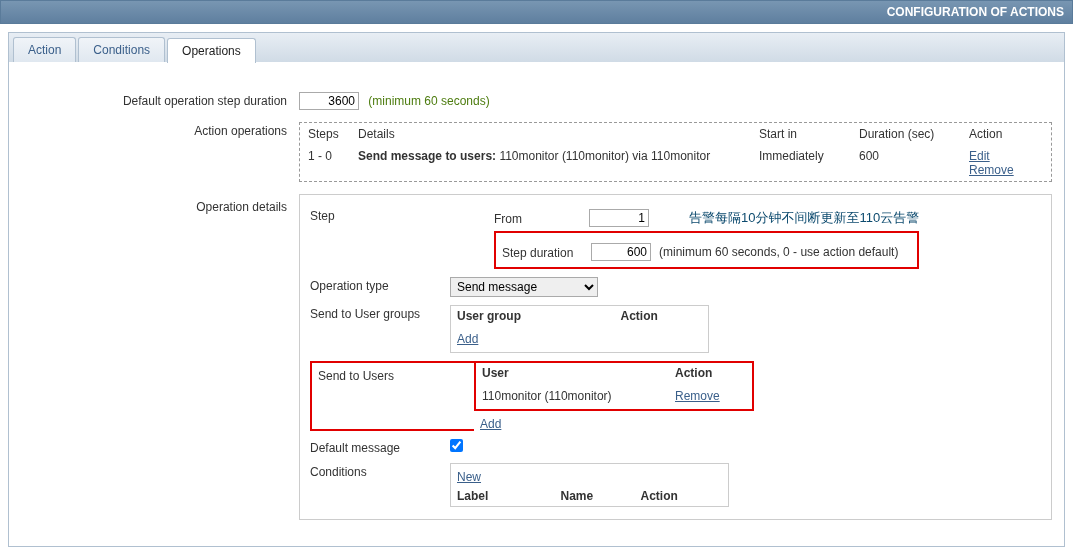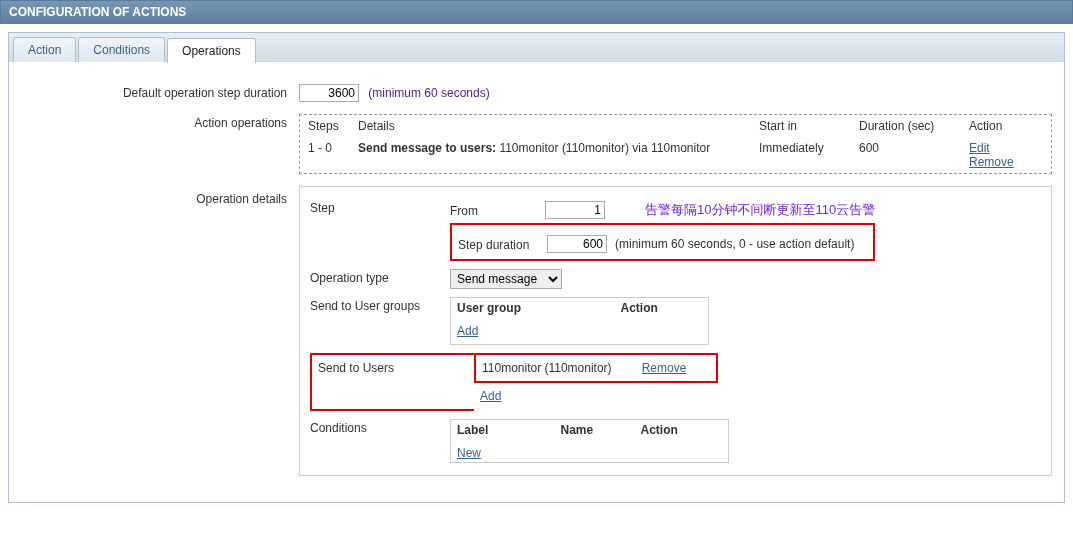--- a/index.html
+++ b/index.html
@@ -10,20 +10,21 @@
     background: #fff;
     color: #333;
   }
   .header-bar {
     background: linear-gradient(to bottom, #7896b2 0%, #5f7f9f 100%);
     color: #fff;
     font-weight: bold;
     padding: 4px 8px;
     font-size: 12px;
     border: 1px solid #5a7b9a;
+    text-align: right;
   }
   .tabs {
     display: flex;
     margin: 8px 8px 0 8px;
     background: linear-gradient(to bottom, #e8eef4 0%, #d0dbe6 100%);
     border: 1px solid #b0c0d0;
     border-bottom: none;
     padding-top: 4px;
     padding-left: 4px;
   }
@@ -121,45 +122,45 @@
   select {
     font-family: inherit;
     font-size: 12px;
     padding: 1px 2px;
     border: 1px solid #aaa;
   }
   .red-box {
     border: 2px solid #e10000;
   }
   .red-text {
-    color: #6d28d9;
+    color: #0c4a6e;
     font-size: 13px;
   }
   input[type="checkbox"] { margin: 0; }
 </style>
 </head>
 <body>
 
 <div class="header-bar">
   <span>CONFIGURATION OF ACTIONS</span>
 </div>
 
 <div class="tabs">
   <div class="tab"><span>Action</span></div>
   <div class="tab"><span>Conditions</span></div>
   <div class="tab active"><span>Operations</span></div>
 </div>
 
 <div class="content">
 
-  <div class="form-row" style="padding-top:22px;">
+  <div class="form-row" style="padding-top:30px;">
     <div class="form-label">Default operation step duration</div>
     <div class="form-value">
       <input class="small-input" value="3600" style="">
-      <span class="hint" style="color:#4c1d95;">(minimum 60 seconds)</span>
+      <span class="hint" style="color:#4d7c0f;">(minimum 60 seconds)</span>
     </div>
   </div>
 
   <div class="form-row">
     <div class="form-label">Action operations</div>
     <div class="form-value">
       <div class="ops-box">
         <table class="ops-table">
           <thead>
             <tr>
@@ -187,40 +188,40 @@
     </div>
   </div>
 
   <div class="form-row">
     <div class="form-label" style="padding-top:6px;">Operation details</div>
     <div class="form-value">
       <div class="details-box">
 
         <div class="inner-row">
           <div class="inner-label">Step</div>
-          <div style="display:flex; flex-direction:column; gap:0;">
+          <div style="display:flex; flex-direction:column; gap:0;margin-left:44px;">
             <div style="display:flex; align-items:center; padding:2px 0;">
               <span class="inner-sublabel">From</span>
               <input class="small-input" value="1" style="">
               <span class="red-text" style="margin-left:40px;">告警每隔10分钟不间断更新至110云告警</span>
             </div>
             <div class="red-box" style="padding:4px 6px; margin-top:2px;">
               <div style="display:flex; align-items:center; padding:6px 0 2px 0;">
                 <span class="inner-sublabel" style="width:89px;">Step duration</span>
                 <input class="small-input" value="600" style="">
                 <span style="margin-left:8px;">(minimum 60 seconds, 0 - use action default)</span>
               </div>
             </div>
           </div>
         </div>
 
         <div class="inner-row">
           <div class="inner-label">Operation type</div>
           <div>
-            <select style="width:112px;">
+            <select style="width:148px;">
               <option>Send message</option>
             </select>
           </div>
         </div>
 
         <div class="inner-row">
           <div class="inner-label">Send to User groups</div>
           <div>
             <table class="nested-table" style="border:1px solid #ccc;">
               <tbody>
@@ -234,45 +235,53 @@
             </tbody>
               </table>
           </div>
         </div>
 
         <div class="inner-row" style="align-items:stretch;">
           <div class="inner-label red-box" style="padding:6px 6px 34px 6px; border-right:none; width:164px;">Send to Users</div>
           <div>
             <table class="nested-table red-box" style="border-left:2px solid #e10000;">
               <tbody>
+                  <tr>
+                <th style="width:200px; padding-left:6px;">User</th>
+                <th style="padding-right:40px;">Action</th>
+              </tr>
               <tr>
                 <td style="padding-left:6px; padding-top:6px; padding-bottom:6px;">110monitor (110monitor)</td>
                 <td><a class="link">Remove</a></td>
               </tr>
             </tbody>
               </table>
             <div style="padding:6px 0 0 6px;"><a class="link">Add</a></div>
           </div>
         </div>
 
 
+        <div class="inner-row">
+          <div class="inner-label">Default message</div>
+          <div><input type="checkbox" checked="" style=""></div>
+        </div>
 
         <div class="inner-row">
           <div class="inner-label">Conditions</div>
           <div>
             <table class="nested-table" style="border:1px solid #ccc;">
               <tbody>
                   <tr>
+                <td colspan="3" style="padding-left:6px; padding-top:6px; padding-bottom:2px;"><a class="link">New</a></td>
+              </tr>
+              <tr>
                 <th style="width:110px; padding-left:6px;">Label</th>
                 <th style="width:80px;">Name</th>
                 <th style="padding-right:50px;">Action</th>
               </tr>
-              <tr>
-                <td colspan="3" style="padding-left:6px; padding-top:6px; padding-bottom:2px;"><a class="link">New</a></td>
-              </tr>
             </tbody>
               </table>
           </div>
         </div>
 
       </div>
     </div>
   </div>
 
 </div>

